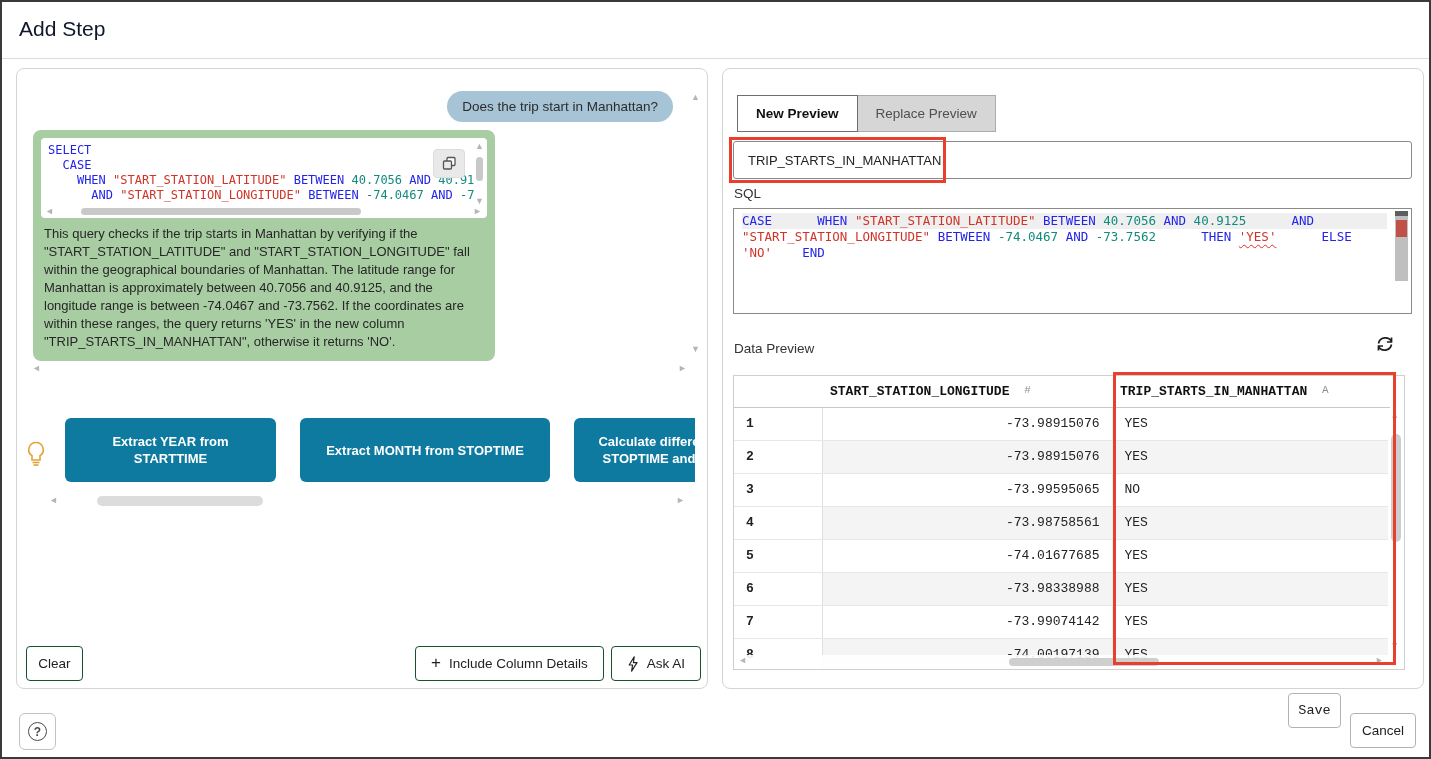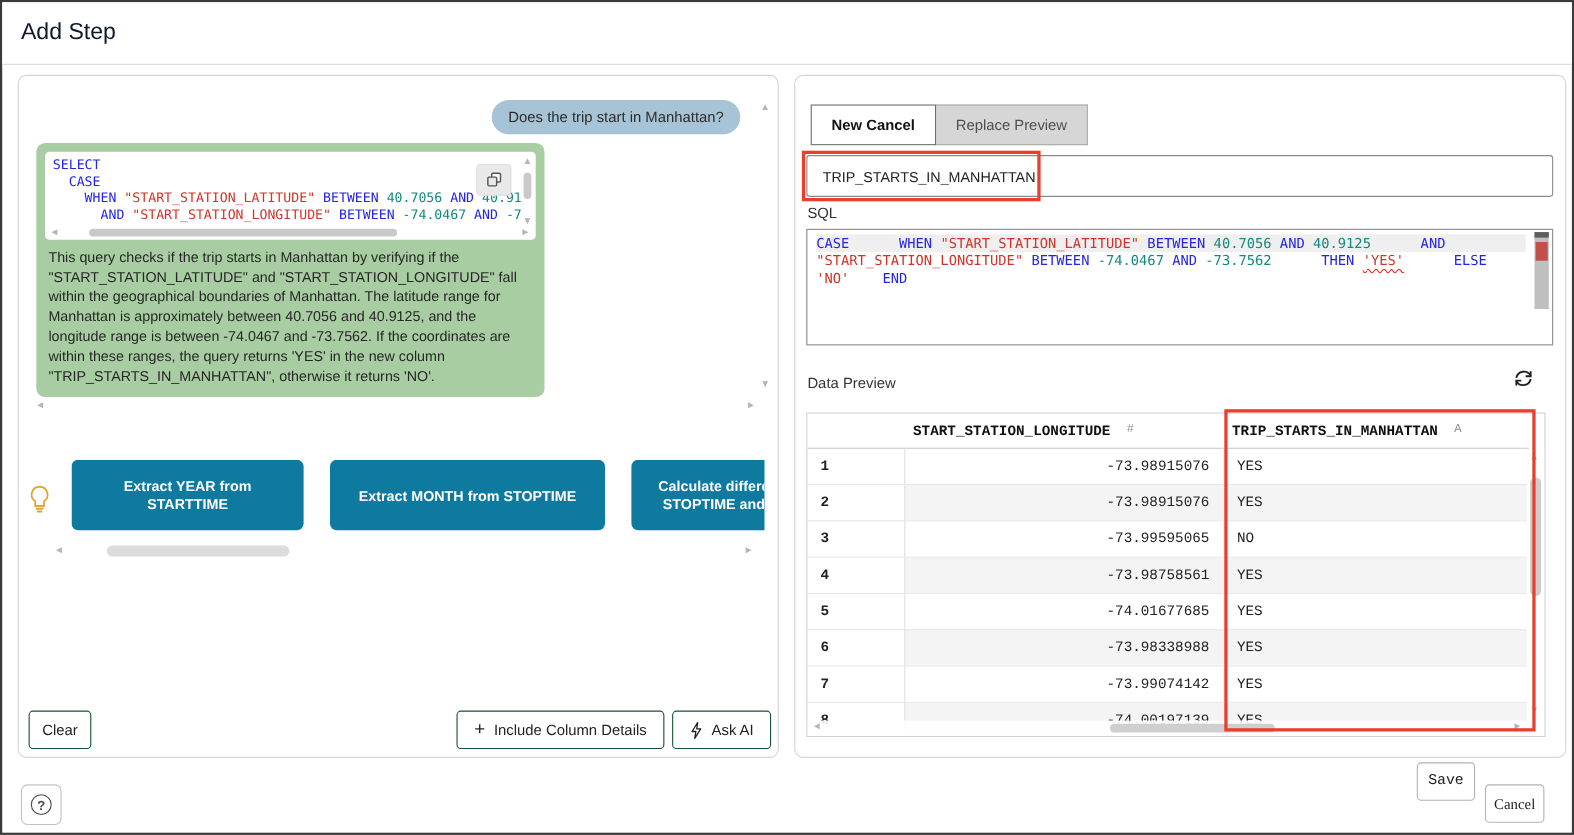--- a/index.html
+++ b/index.html
@@ -121,21 +121,21 @@
 
   
   .red-box { position:absolute; border:3px solid var(--annotation,#e8402d); pointer-events:none; }
   .red-box.name { left:6px; top:68px; width:217px; height:46px; }
   .red-box.column { left:390px; top:303px; width:283px; height:293px; }
 
   
   .helpbtn { position:absolute; left:17px; top:711px; width:37px; height:37px; background:#fff; border:1px solid #c2c2c2; border-radius:6px; cursor:pointer; display:flex; align-items:center; justify-content:center; }
   .helpbtn .q { width:19px; height:19px; border:1.5px solid #4a4a4a; border-radius:50%; font-size:12px; font-weight:bold; color:#4a4a4a; display:flex; align-items:center; justify-content:center; }
   .btn-save   { left:1286px; top:691px; width:53px; border-color:#b3b3b3;font-family:Liberation Mono, monospace; }
-  .btn-cancel { left:1348px; top:711px; width:54px; border-color:#b3b3b3;font-family:Liberation Serif, serif; }
+  .btn-cancel { left:1348px; top:711px; width:66px; border-color:#b3b3b3; }
 </style>
 </head>
 <body>
 
 <div class="screen">
 
   <div class="hdr">
     <span class="title">Add Step</span>
   </div>
 
@@ -203,21 +203,21 @@
       <svg width="12" height="16" viewBox="0 0 12 16">
         <path d="M7.2 0.8 L2.2 9 h3.4 L4.6 15.2 10 6.6 H6.4 Z" fill="none" stroke="#222" stroke-width="1.2" stroke-linejoin="round"></path>
       </svg>
       <span>Ask AI</span>
     </button>
   </div>
 
   <div class="panel right">
 
     <div class="tabs">
-      <div class="tab active">New Cancel</div>
+      <div class="tab active">New Preview</div>
       <div class="tab inactive">Replace Preview</div>
     </div>
 
     <input class="colname-input" value="TRIP_STARTS_IN_MANHATTAN" style="">
     <div class="red-box name"></div>
 
     <div class="field-label sql-label">SQL</div>
     <div class="sqlbox">
       <div class="code2">
           <div class="cl"><span class="tk-kw">CASE</span><span class="tk-pl">      </span><span class="tk-kw">WHEN</span><span class="tk-pl"> </span><span class="tk-str">"START_STATION_LATITUDE"</span><span class="tk-pl"> </span><span class="tk-kw">BETWEEN</span><span class="tk-pl"> </span><span class="tk-num">40.7056</span><span class="tk-pl"> </span><span class="tk-kw">AND</span><span class="tk-pl"> </span><span class="tk-num">40.9125</span><span class="tk-pl">      </span><span class="tk-kw">AND</span></div>

